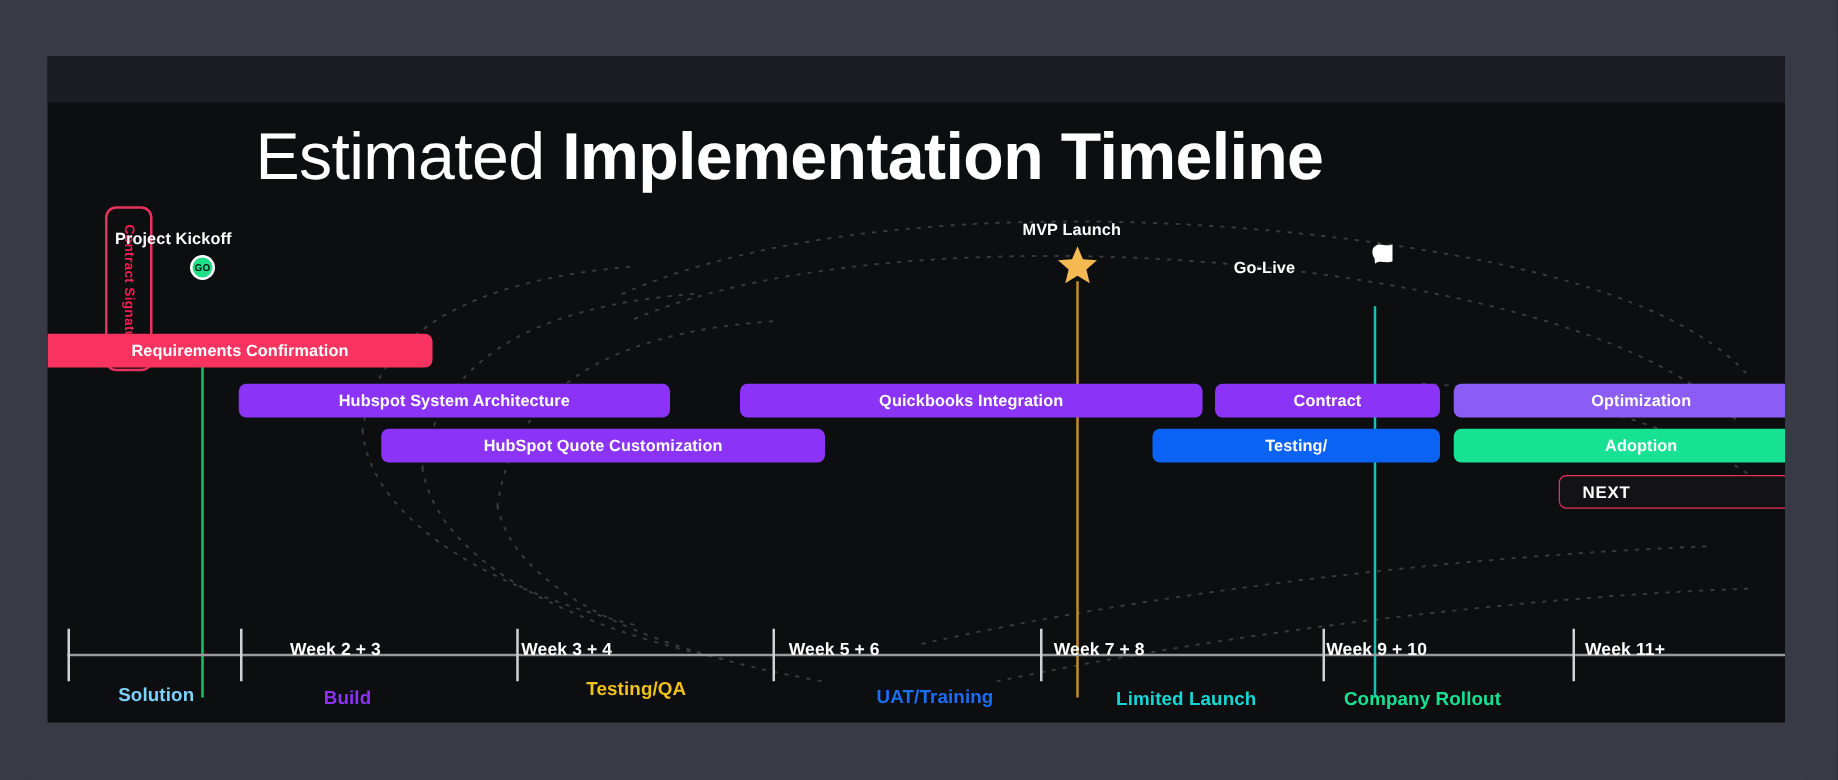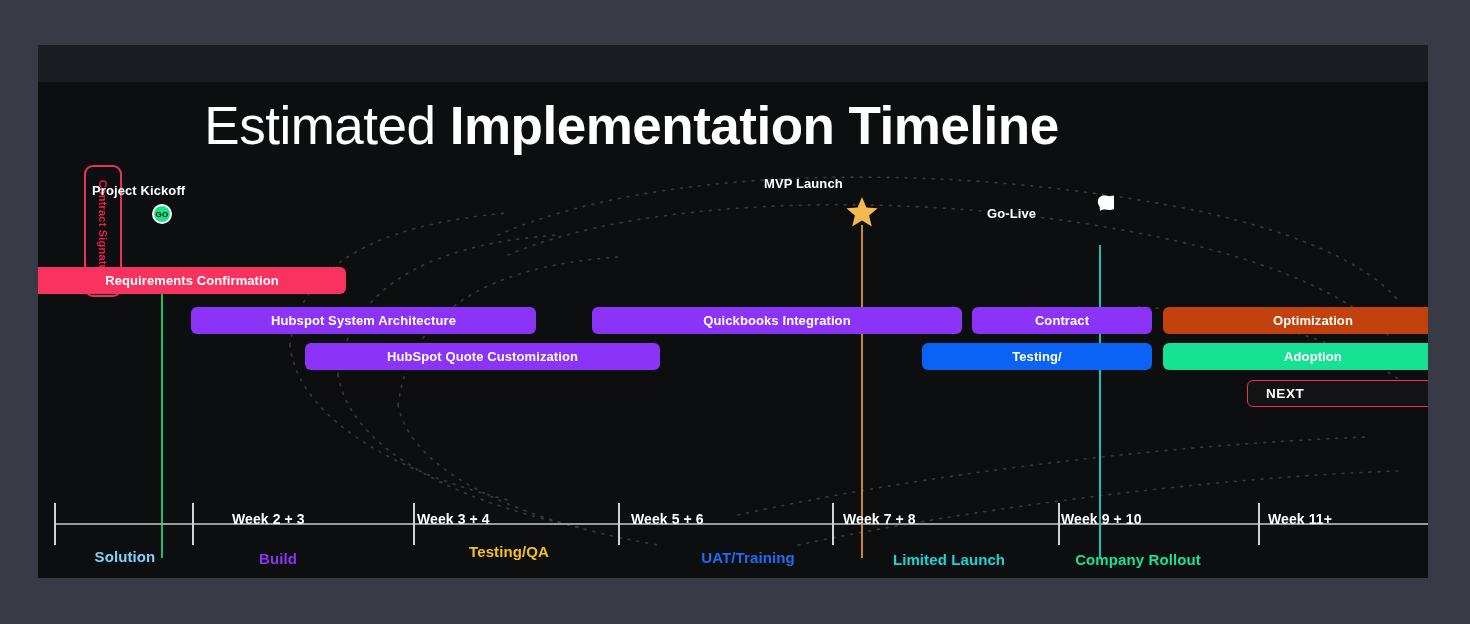--- a/index.html
+++ b/index.html
@@ -205,21 +205,21 @@
 
     <div class="contract-box">
       <div class="contract-label">Contract Signature</div>
     </div>
 
     <div class="vline" style="left:123px; top:224px; height:289px; background:#18c06a;"></div>
     <div class="vline" style="left:823px; top:180px; height:333px; background:#c98a2e;"></div>
     <div class="vline" style="left:1061px; top:200px; height:313px; background:#16c0bb;"></div>
 
     <div class="milestone-label" style="left:54px; top:138px;">Project Kickoff</div>
-    <div class="milestone-label" style="left:726px; top:131px;">MVP Launch</div>
+    <div class="milestone-label" style="left:780px; top:131px;">MVP Launch</div>
     <div class="milestone-label" style="left:949px; top:161px;">Go-Live</div>
 
     <div class="go-badge" style="left:114px; top:159px;">GO</div>
 
     <svg class="star" style="left:807px; top:150px;" viewBox="0 0 34 34">
       <polygon points="17,2 21.4,12.4 32.6,13.2 24.1,20.6 26.8,31.6 17,25.5 7.2,31.6 9.9,20.6 1.4,13.2 12.6,12.4" fill="#f5b951"></polygon>
     </svg>
 
     <svg class="flag" style="left:1046px; top:148px;" viewBox="0 0 34 30">
       <path d="M16 4 C20 0.5 25 5 30 2.5 L30 16 C25 18.5 20 14.5 16 18 Z" fill="#ffffff"></path>
@@ -235,21 +235,21 @@
     </div>
 
     <div class="bar" style="left:554px; top:262px; width:370px; background:#8b33f7;">
       <span>Quickbooks Integration</span>
     </div>
 
     <div class="bar" style="left:934px; top:262px; width:180px; background:#8b33f7;">
       <span>Contract</span>
     </div>
 
-    <div class="bar" style="left:1125px; top:262px; width:300px; background:#c2410c;text-align:center;">
+    <div class="bar" style="left:1125px; top:262px; width:300px; background:#8b5cf6;text-align:center;">
       <span>Optimization</span>
     </div>
 
     <div class="bar" style="left:267px; top:298px; width:355px; background:#8b33f7;">
       <span>HubSpot Quote Customization</span>
     </div>
 
     <div class="bar" style="left:884px; top:298px; width:230px; background:#0b63f6;">
       <span>Testing/</span>
     </div>

